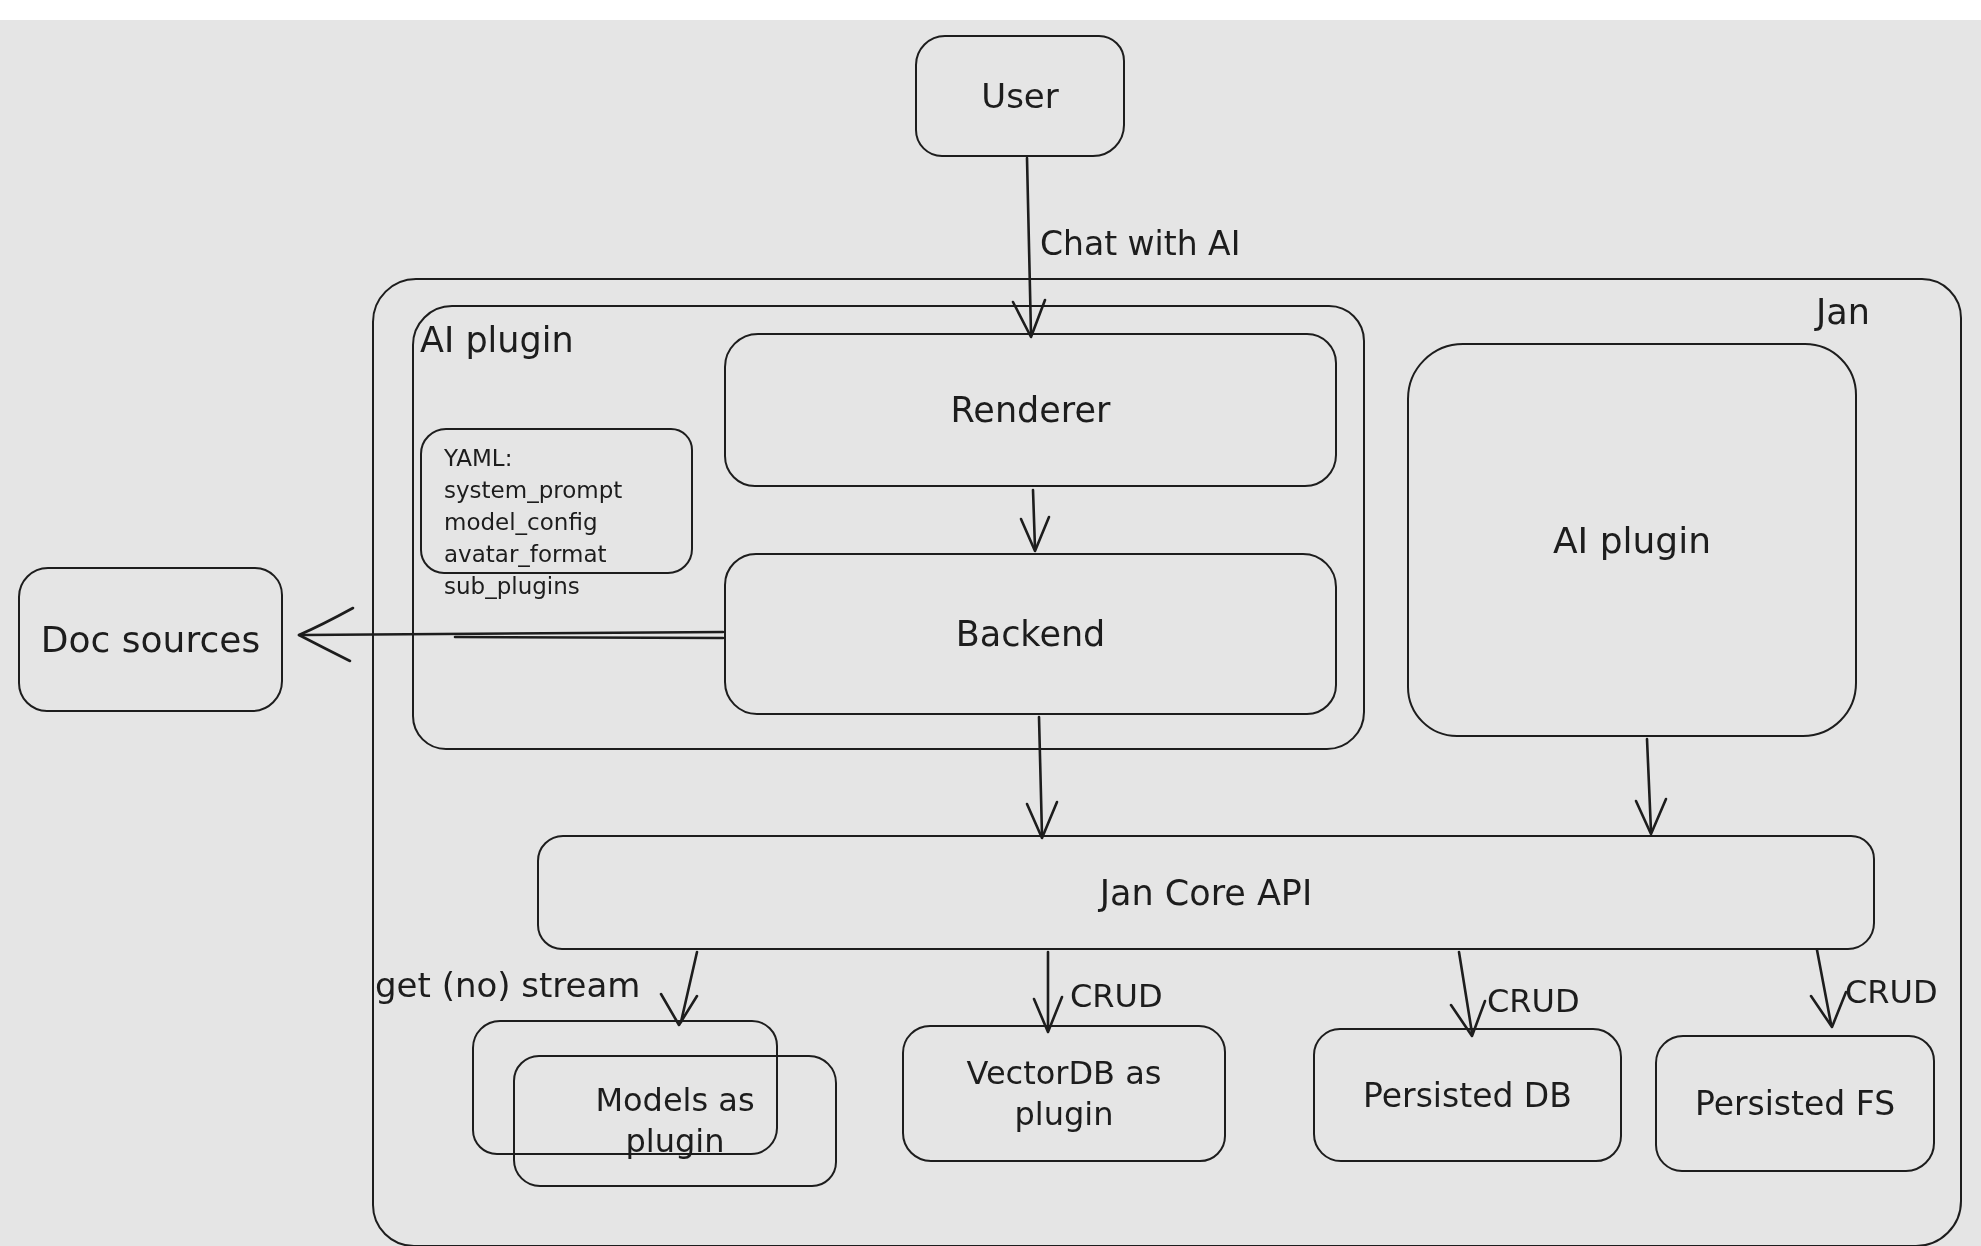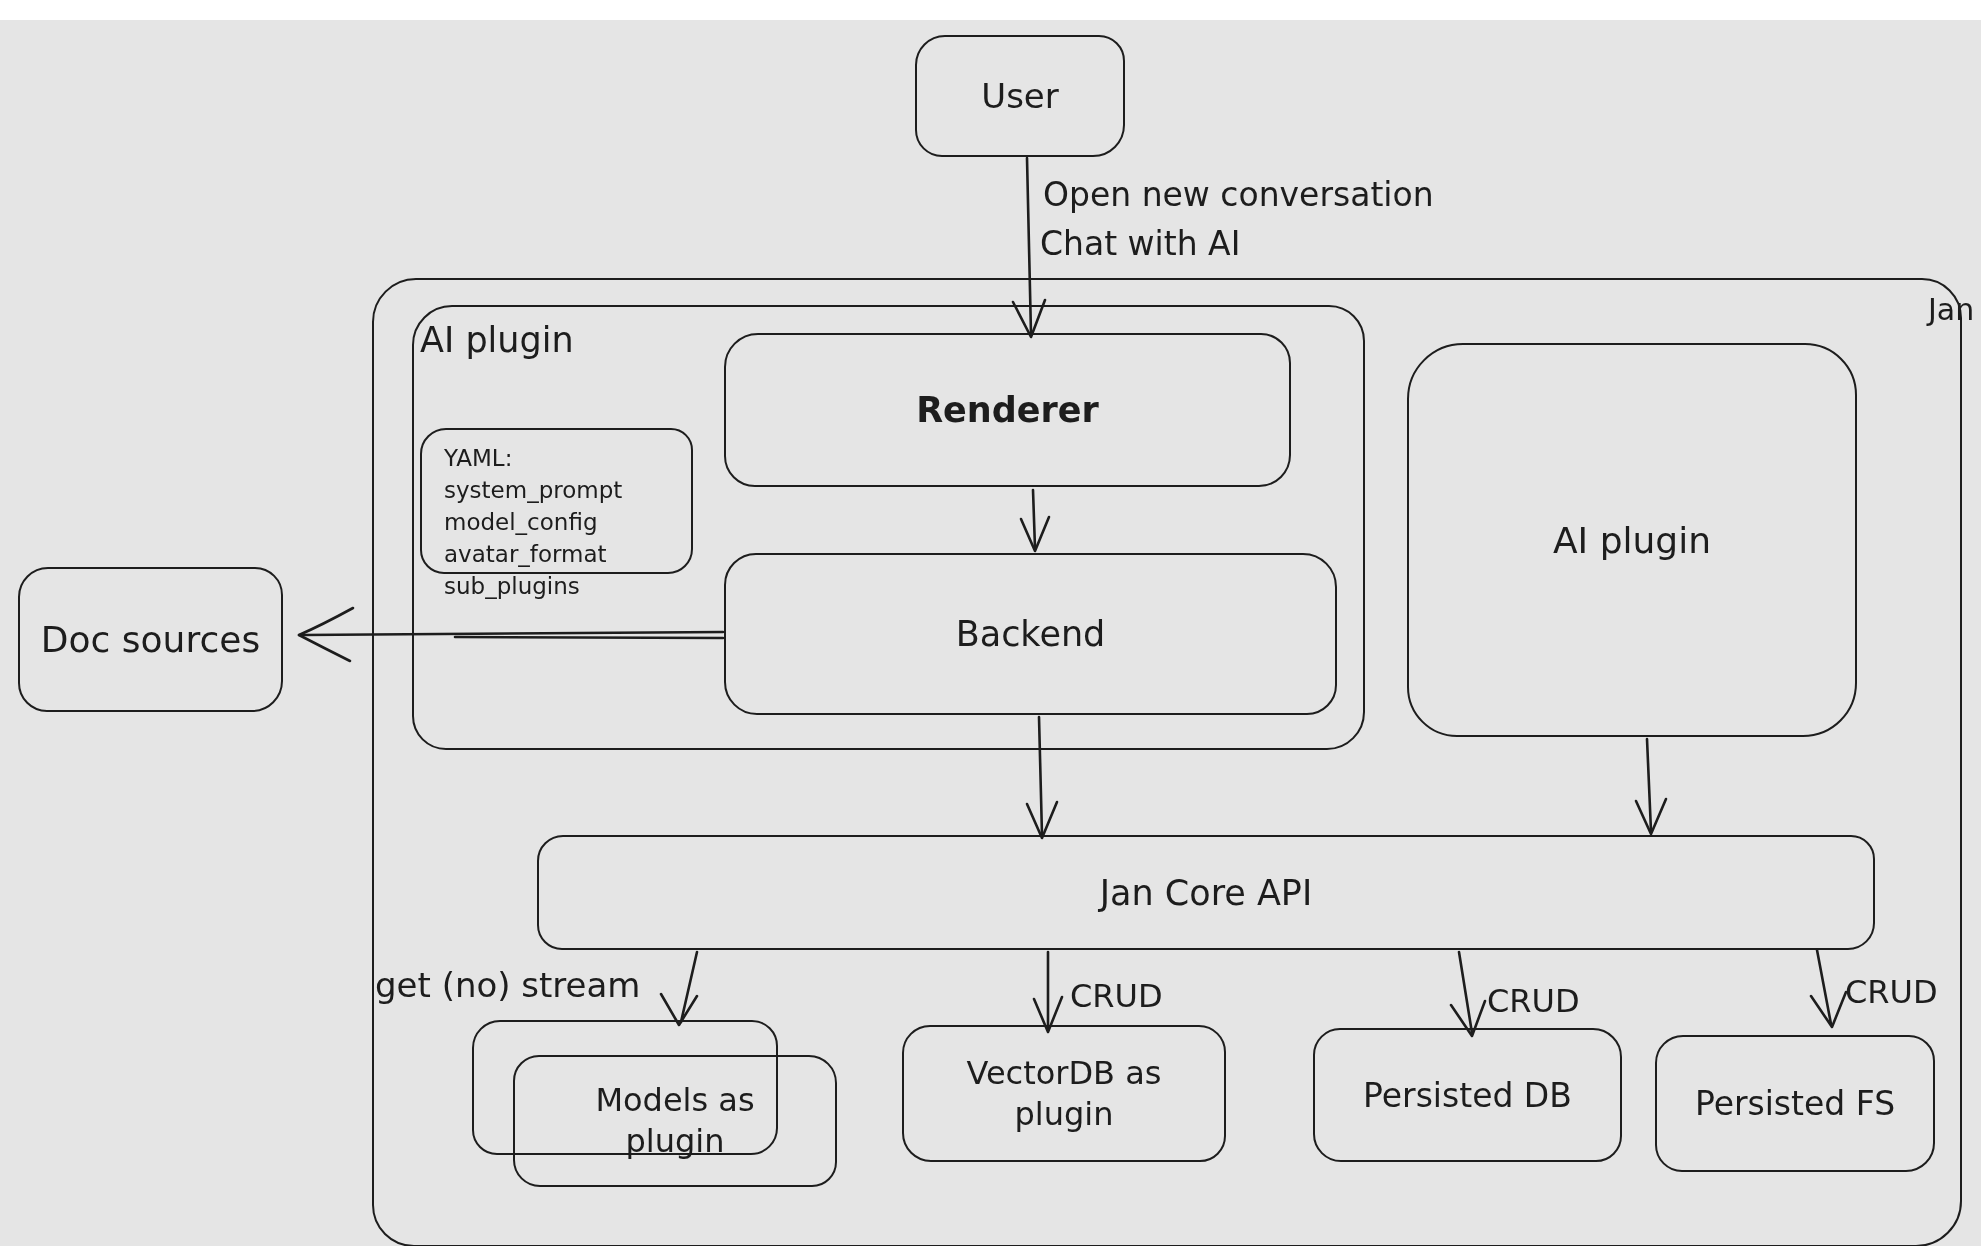--- a/index.html
+++ b/index.html
@@ -19,40 +19,39 @@
 </style>
 </head>
 <body>
 
 <div id="stage">
 
   <div class="box" style="left:915px;top:15px;width:210px;height:122px;border-radius:30px 26px 32px 27px;font-size:34px;">
     <span>User</span>
   </div>
 
-  <div class="label" style="left:1043px;top:155px;font-size:33px;">Open new conversation</div>
   <div class="label" style="left:1040px;top:204px;font-size:33px;">Chat with AI</div>
 
   <div class="box" style="left:372px;top:258px;width:1590px;height:969px;border-radius:44px 40px 46px 42px;"></div>
-  <div class="label" style="left:1928px;top:272px;font-size:30px;">Jan</div>
+  <div class="label" style="left:1816px;top:272px;font-size:35px;">Jan</div>
 
   <div class="box" style="left:412px;top:285px;width:953px;height:445px;border-radius:40px 36px 38px 34px;"></div>
   <div class="label" style="left:420px;top:300px;font-size:35px;">AI plugin</div>
 
   <div class="box" style="left:420px;top:408px;width:273px;height:146px;border-radius:26px 22px 25px 24px;align-items:flex-start;justify-content:flex-start;">
     <div style="padding:12px 0 0 22px;text-align:left;font-size:23px;line-height:32px;">
       <div>YAML:</div>
       <div>system_prompt</div>
       <div>model_config</div>
       <div>avatar_format</div>
       <div>sub_plugins</div>
     </div>
   </div>
 
-  <div class="box" style="left:724px;top:313px;width:567px;height:154px;border-radius:34px 30px 32px 31px;font-size:35px;font-weight:bold;">
+  <div class="box" style="left:724px;top:313px;width:613px;height:154px;border-radius:34px 30px 32px 31px;font-size:35px;">
     <span>Renderer</span>
   </div>
 
   <div class="box" style="left:724px;top:533px;width:613px;height:162px;border-radius:32px 34px 30px 33px;font-size:35px;">
     <span>Backend</span>
   </div>
 
   <div class="box" style="left:1407px;top:323px;width:450px;height:394px;border-radius:56px 52px 54px 50px;font-size:36px;">
     <span>AI plugin</span>
   </div>

